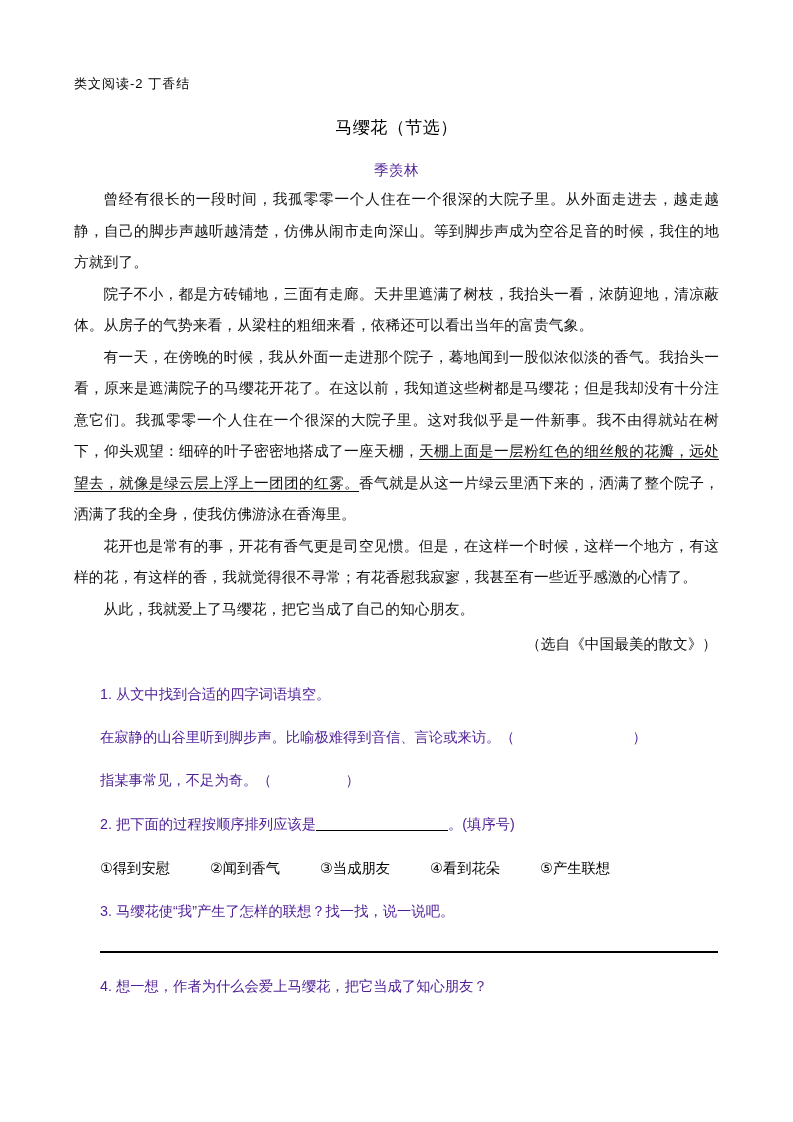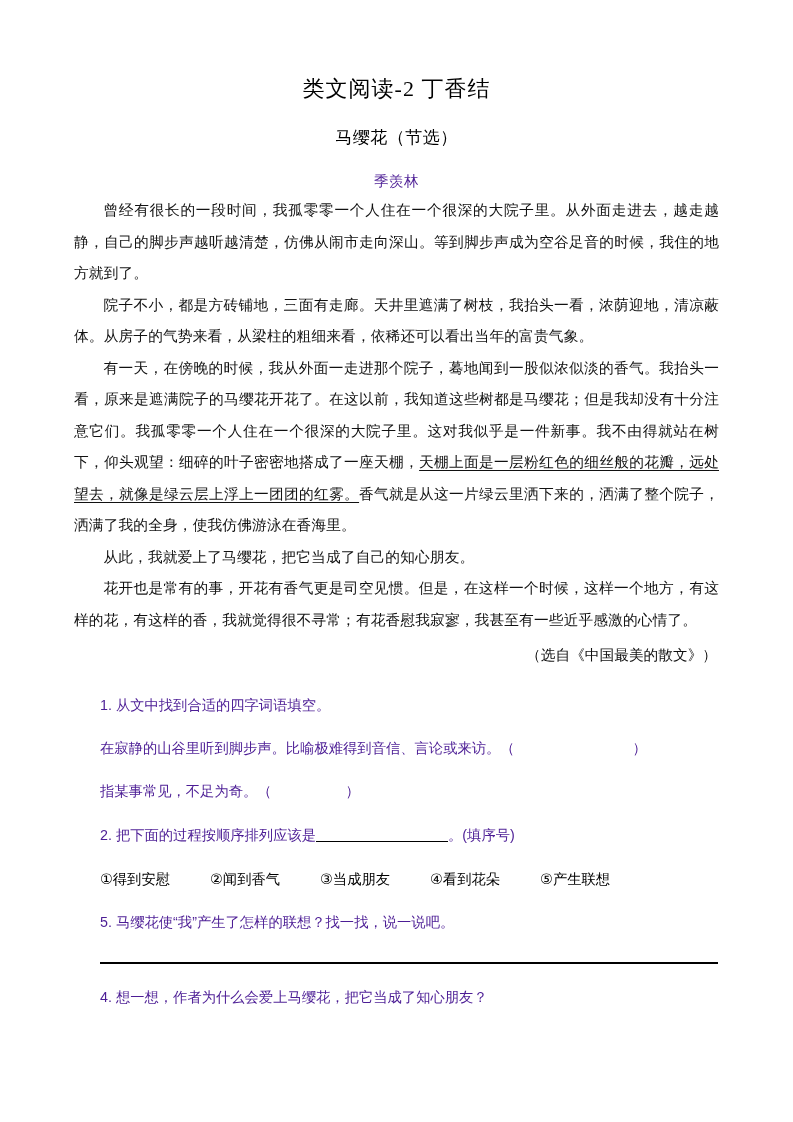--- a/index.html
+++ b/index.html
@@ -19,23 +19,22 @@
   }
   .content {
     position: absolute;
     left: 74px;
     top: 0;
     width: 645px;
   }
 
   
   .title-main {
-    text-align: center;
-    font-family: Liberation Serif, serif;
-    font-size: 22px;
+    font-family: Liberation Sans, sans-serif;
+    font-size: 13px;
     color: #000;
     letter-spacing: 1px;
     margin-top: 76px;
     line-height: 1.2;
   }
   .title-sub {
     text-align: center;
     font-family: "Liberation Sans", "DejaVu Sans", sans-serif;
     font-size: 17px;
     color: #000;
@@ -137,41 +136,41 @@
 
     <div class="title-main">类文阅读-2 丁香结</div>
     <div class="title-sub">马缨花（节选）</div>
     <div class="title-author">季羡林</div>
 
     <p class="body-para">曾经有很长的一段时间，我孤零零一个人住在一个很深的大院子里。从外面走进去，越走越静，自己的脚步声越听越清楚，仿佛从闹市走向深山。等到脚步声成为空谷足音的时候，我住的地方就到了。</p>
     <p class="body-para">院子不小，都是方砖铺地，三面有走廊。天井里遮满了树枝，我抬头一看，浓荫迎地，清凉蔽体。从房子的气势来看，从梁柱的粗细来看，依稀还可以看出当年的富贵气象。</p>
 
     <p class="body-para"><span>有一天，在傍晚的时候，我从外面一走进那个院子，蓦地闻到一股似浓似淡的香气。我抬头一看，原来是遮满院子的马缨花开花了。在这以前，我知道这些树都是马缨花；但是我却没有十分注意它们。我孤零零一个人住在一个很深的大院子里。这对我似乎是一件新事。我不由得就站在树下，仰头观望：细碎的叶子密密地搭成了一座天棚，</span><span class="underline-span">天棚上面是一层粉红色的细丝般的花瓣，远处望去，就像是绿云层上浮上一团团的红雾。</span><span>香气就是从这一片绿云里洒下来的，洒满了整个院子，洒满了我的全身，使我仿佛游泳在香海里。</span></p>
 
+    <p class="body-para">花开也是常有的事，开花有香气更是司空见惯。但是，在这样一个时候，这样一个地方，有这样的花，有这样的香，我就觉得很不寻常；有花香慰我寂寥，我甚至有一些近乎感激的心情了。</p>
     <p class="body-para">从此，我就爱上了马缨花，把它当成了自己的知心朋友。</p>
-    <p class="body-para">花开也是常有的事，开花有香气更是司空见惯。但是，在这样一个时候，这样一个地方，有这样的花，有这样的香，我就觉得很不寻常；有花香慰我寂寥，我甚至有一些近乎感激的心情了。</p>
 
     <p class="attribution">（选自《中国最美的散文》）</p>
 
     <div class="q-block q-stem">1. 从文中找到合适的四字词语填空。</div>
 
     <div class="q-block q-line"><span>在寂静的山谷里听到脚步声。比喻极难得到音信、言论或来访。（</span><span class="q-gap-wide"></span><span>）</span></div>
 
     <div class="q-block q-line"><span>指某事常见，不足为奇。（</span><span class="q-gap-med"></span><span>）</span></div>
 
     <div class="q-block q-line"><span>2. 把下面的过程按顺序排列应该是</span><span class="blank-inline"></span><span>。(填序号)</span></div>
 
     <div class="options-row">
       <span>①得到安慰</span>
       <span>②闻到香气</span>
       <span>③当成朋友</span>
       <span>④看到花朵</span>
       <span>⑤产生联想</span>
     </div>
 
-    <div class="q-block q-line">5. 马缨花使“我”产生了怎样的联想？找一找，说一说吧。</div>
+    <div class="q-block q-line">3. 马缨花使“我”产生了怎样的联想？找一找，说一说吧。</div>
 
     <hr class="answer-rule">
 
     <div class="q-block q-line">4. 想一想，作者为什么会爱上马缨花，把它当成了知心朋友？</div>
 
   </div>
 </div>
 
 </body></html>

